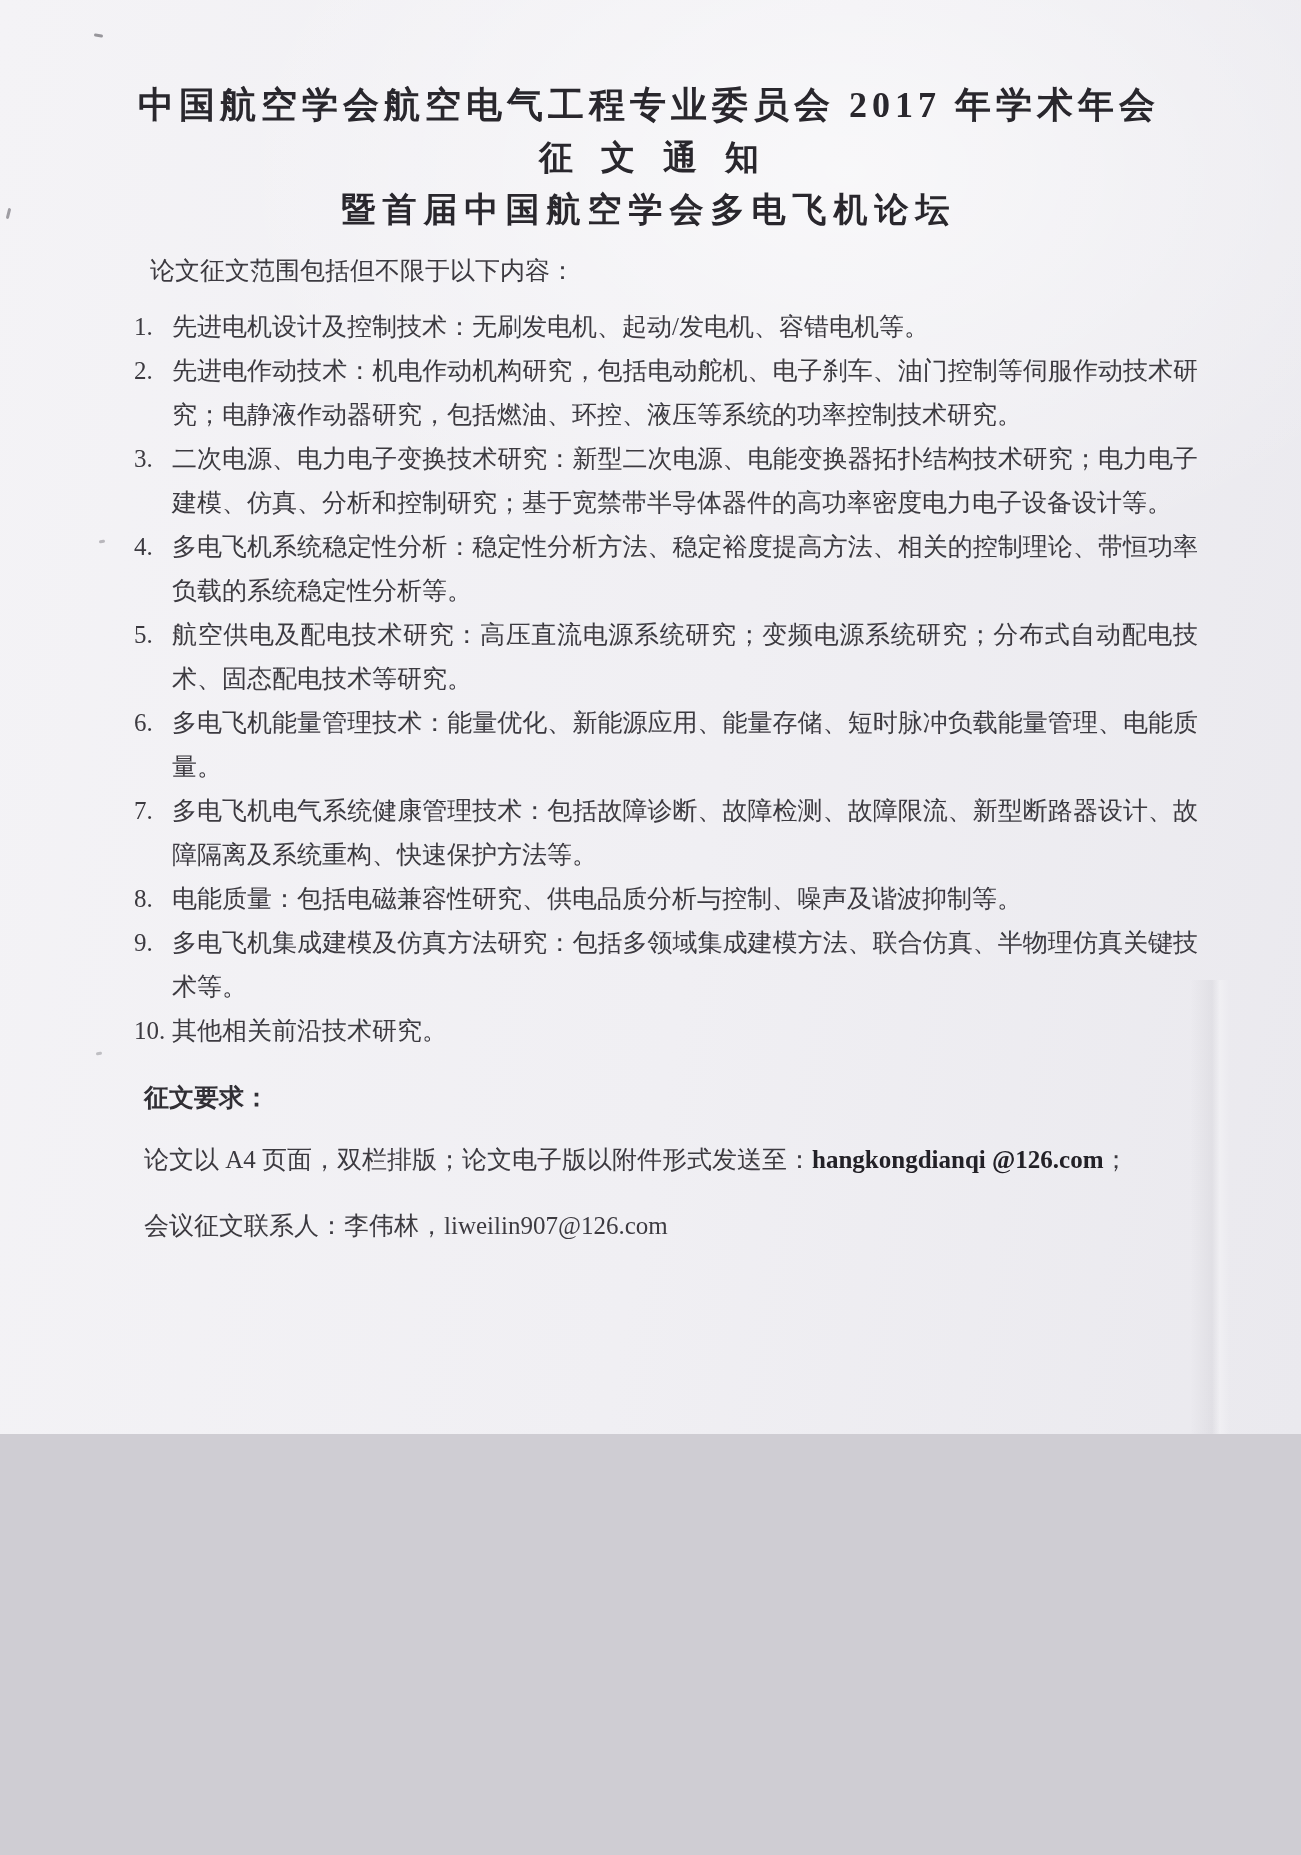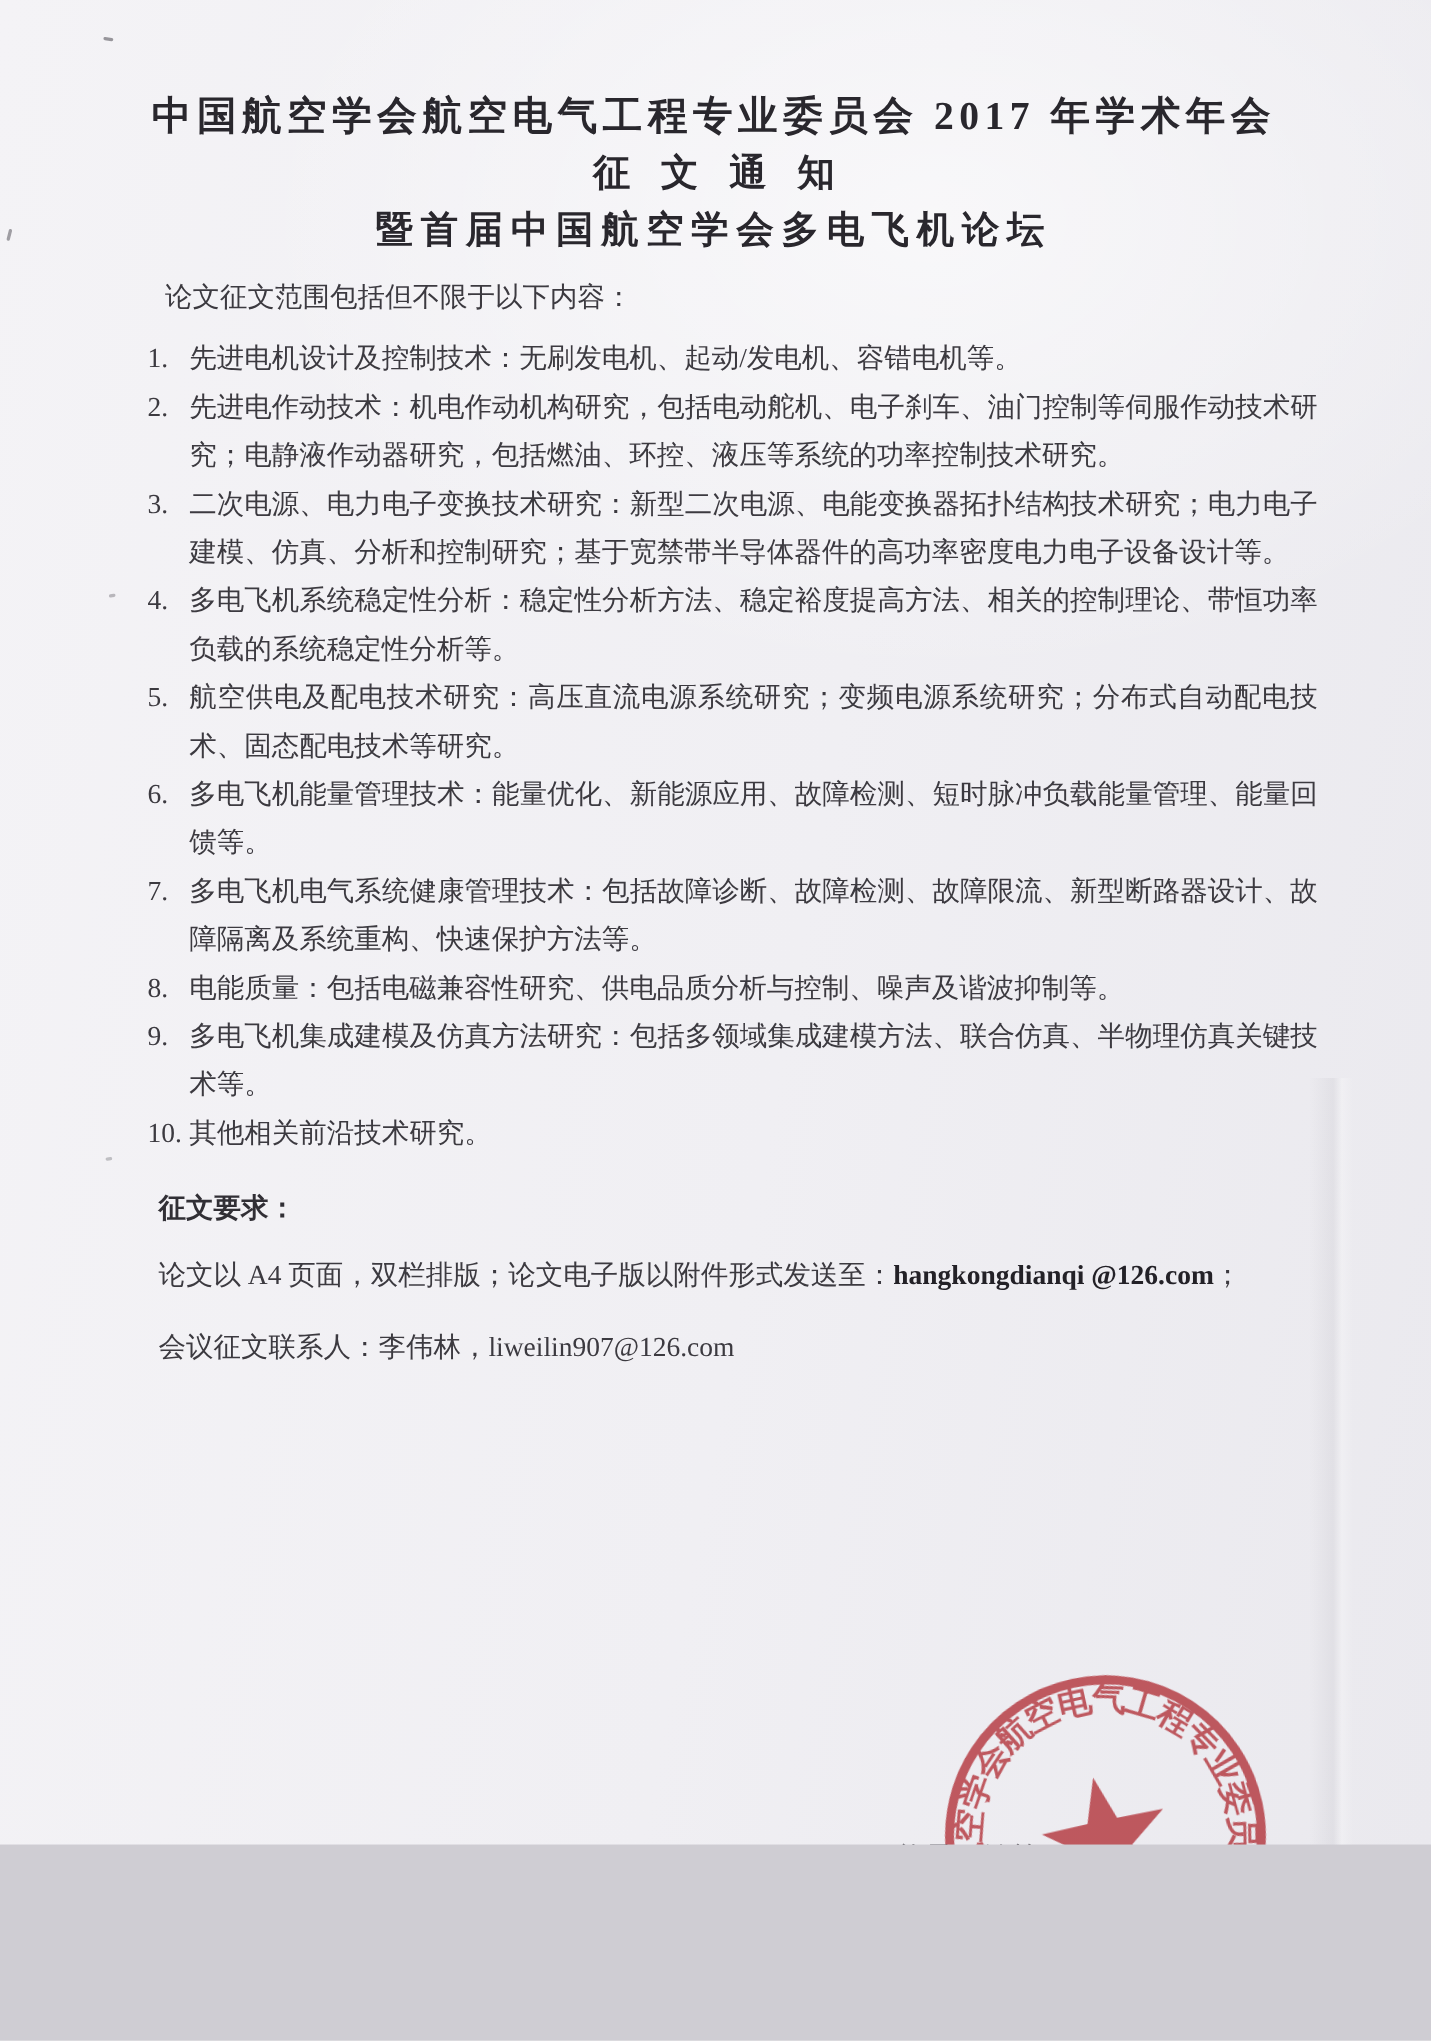--- a/index.html
+++ b/index.html
@@ -1,18 +1,18 @@
 <!DOCTYPE html>
 <html lang="zh"><head>
 <meta charset="utf-8">
 <style>
   html,body{margin:0;padding:0;background:#cfcdd3;}
   .page{
     position:relative;
-    width:1301px;height:1677px;
+    width:1301px;height:1434px;
     margin:0 auto;
     overflow:hidden;
     background:
       radial-gradient(ellipse 900px 600px at 65% 12%, rgba(255,255,255,.55), rgba(255,255,255,0) 70%),
       linear-gradient(100deg,#f4f3f6 0%,#f0eff3 55%,#eae9ee 100%);
     font-family:"Liberation Serif","DejaVu Serif",serif;
     color:#3c3a40;
   }
   .content{position:absolute;left:100px;top:80px;width:1098px;}
   .title-line{margin:0;text-align:center;font-weight:bold;color:#29272d;}
@@ -85,21 +85,21 @@
       <div class="scope-item">
         <span class="num">4.</span>
         <span class="txt">多电飞机系统稳定性分析：稳定性分析方法、稳定裕度提高方法、相关的控制理论、带恒功率负载的系统稳定性分析等。</span>
       </div>
       <div class="scope-item">
         <span class="num">5.</span>
         <span class="txt">航空供电及配电技术研究：高压直流电源系统研究；变频电源系统研究；分布式自动配电技术、固态配电技术等研究。</span>
       </div>
       <div class="scope-item">
         <span class="num">6.</span>
-        <span class="txt">多电飞机能量管理技术：能量优化、新能源应用、故障检测、短时脉冲负载能量管理、能量回馈等。</span>
+        <span class="txt">多电飞机能量管理技术：能量优化、新能源应用、能量存储、短时脉冲负载能量管理、电能质量。</span>
       </div>
       <div class="scope-item">
         <span class="num">7.</span>
         <span class="txt">多电飞机电气系统健康管理技术：包括故障诊断、故障检测、故障限流、新型断路器设计、故障隔离及系统重构、快速保护方法等。</span>
       </div>
       <div class="scope-item">
         <span class="num">8.</span>
         <span class="txt">电能质量：包括电磁兼容性研究、供电品质分析与控制、噪声及谐波抑制等。</span>
       </div>
       <div class="scope-item">

